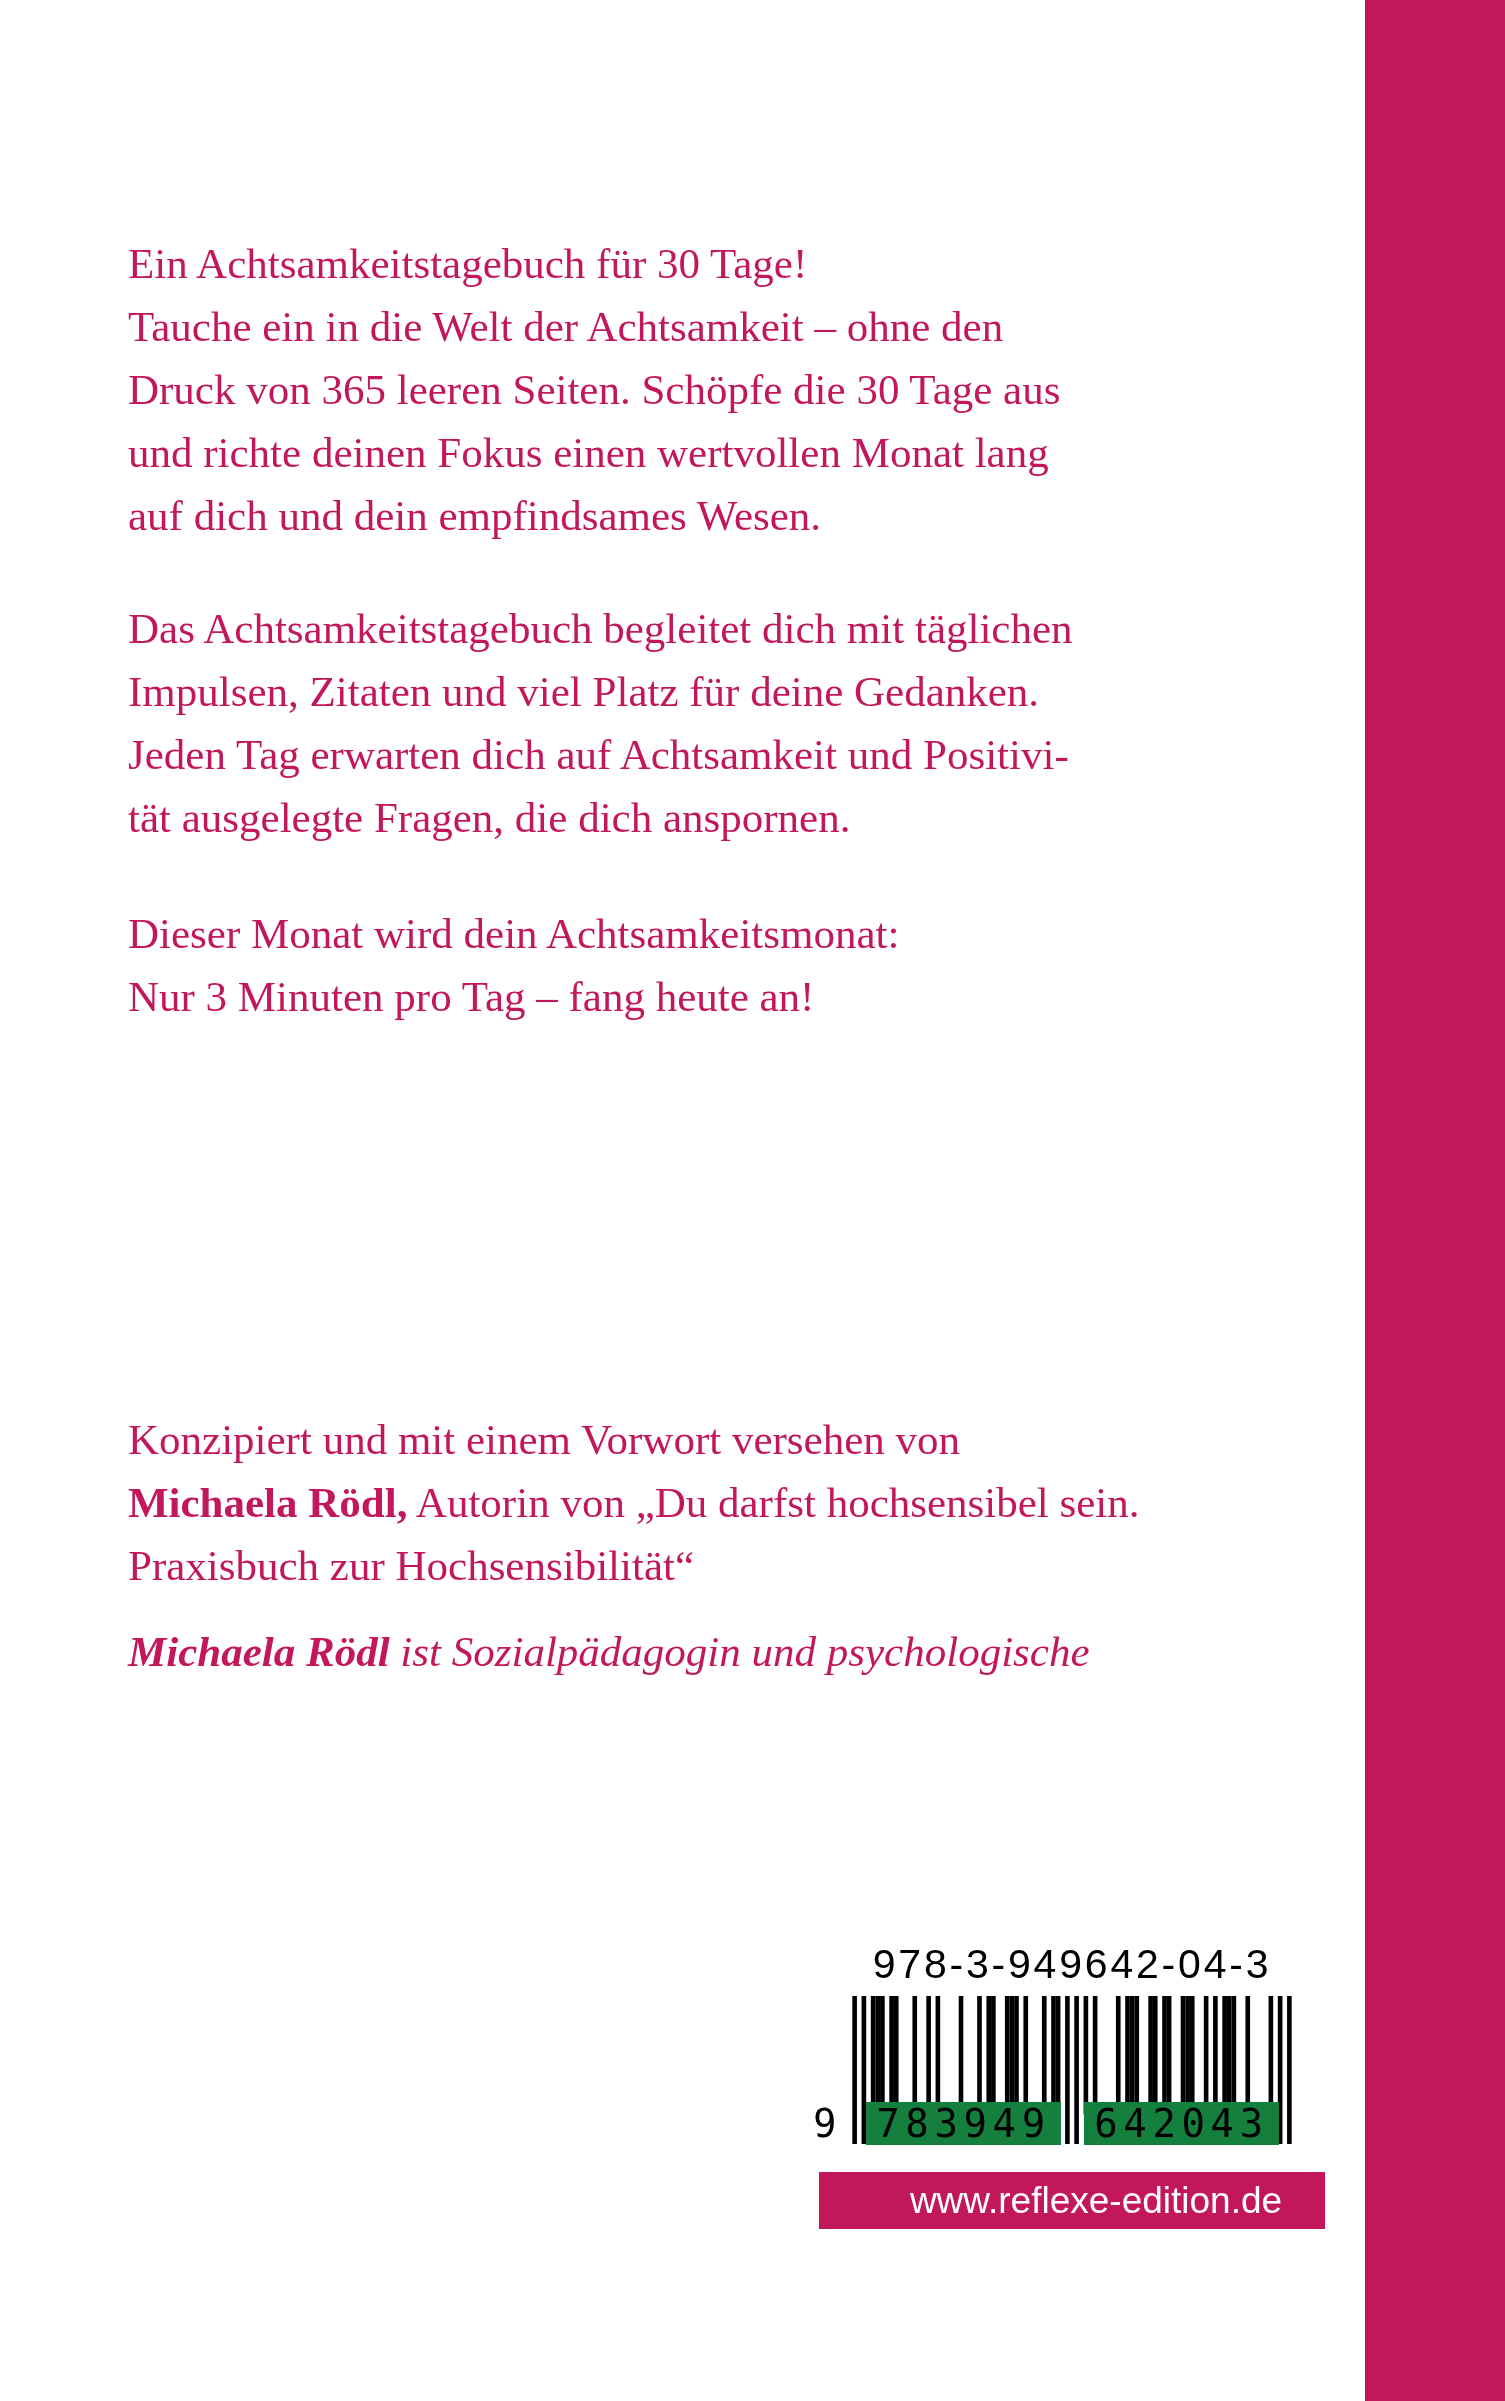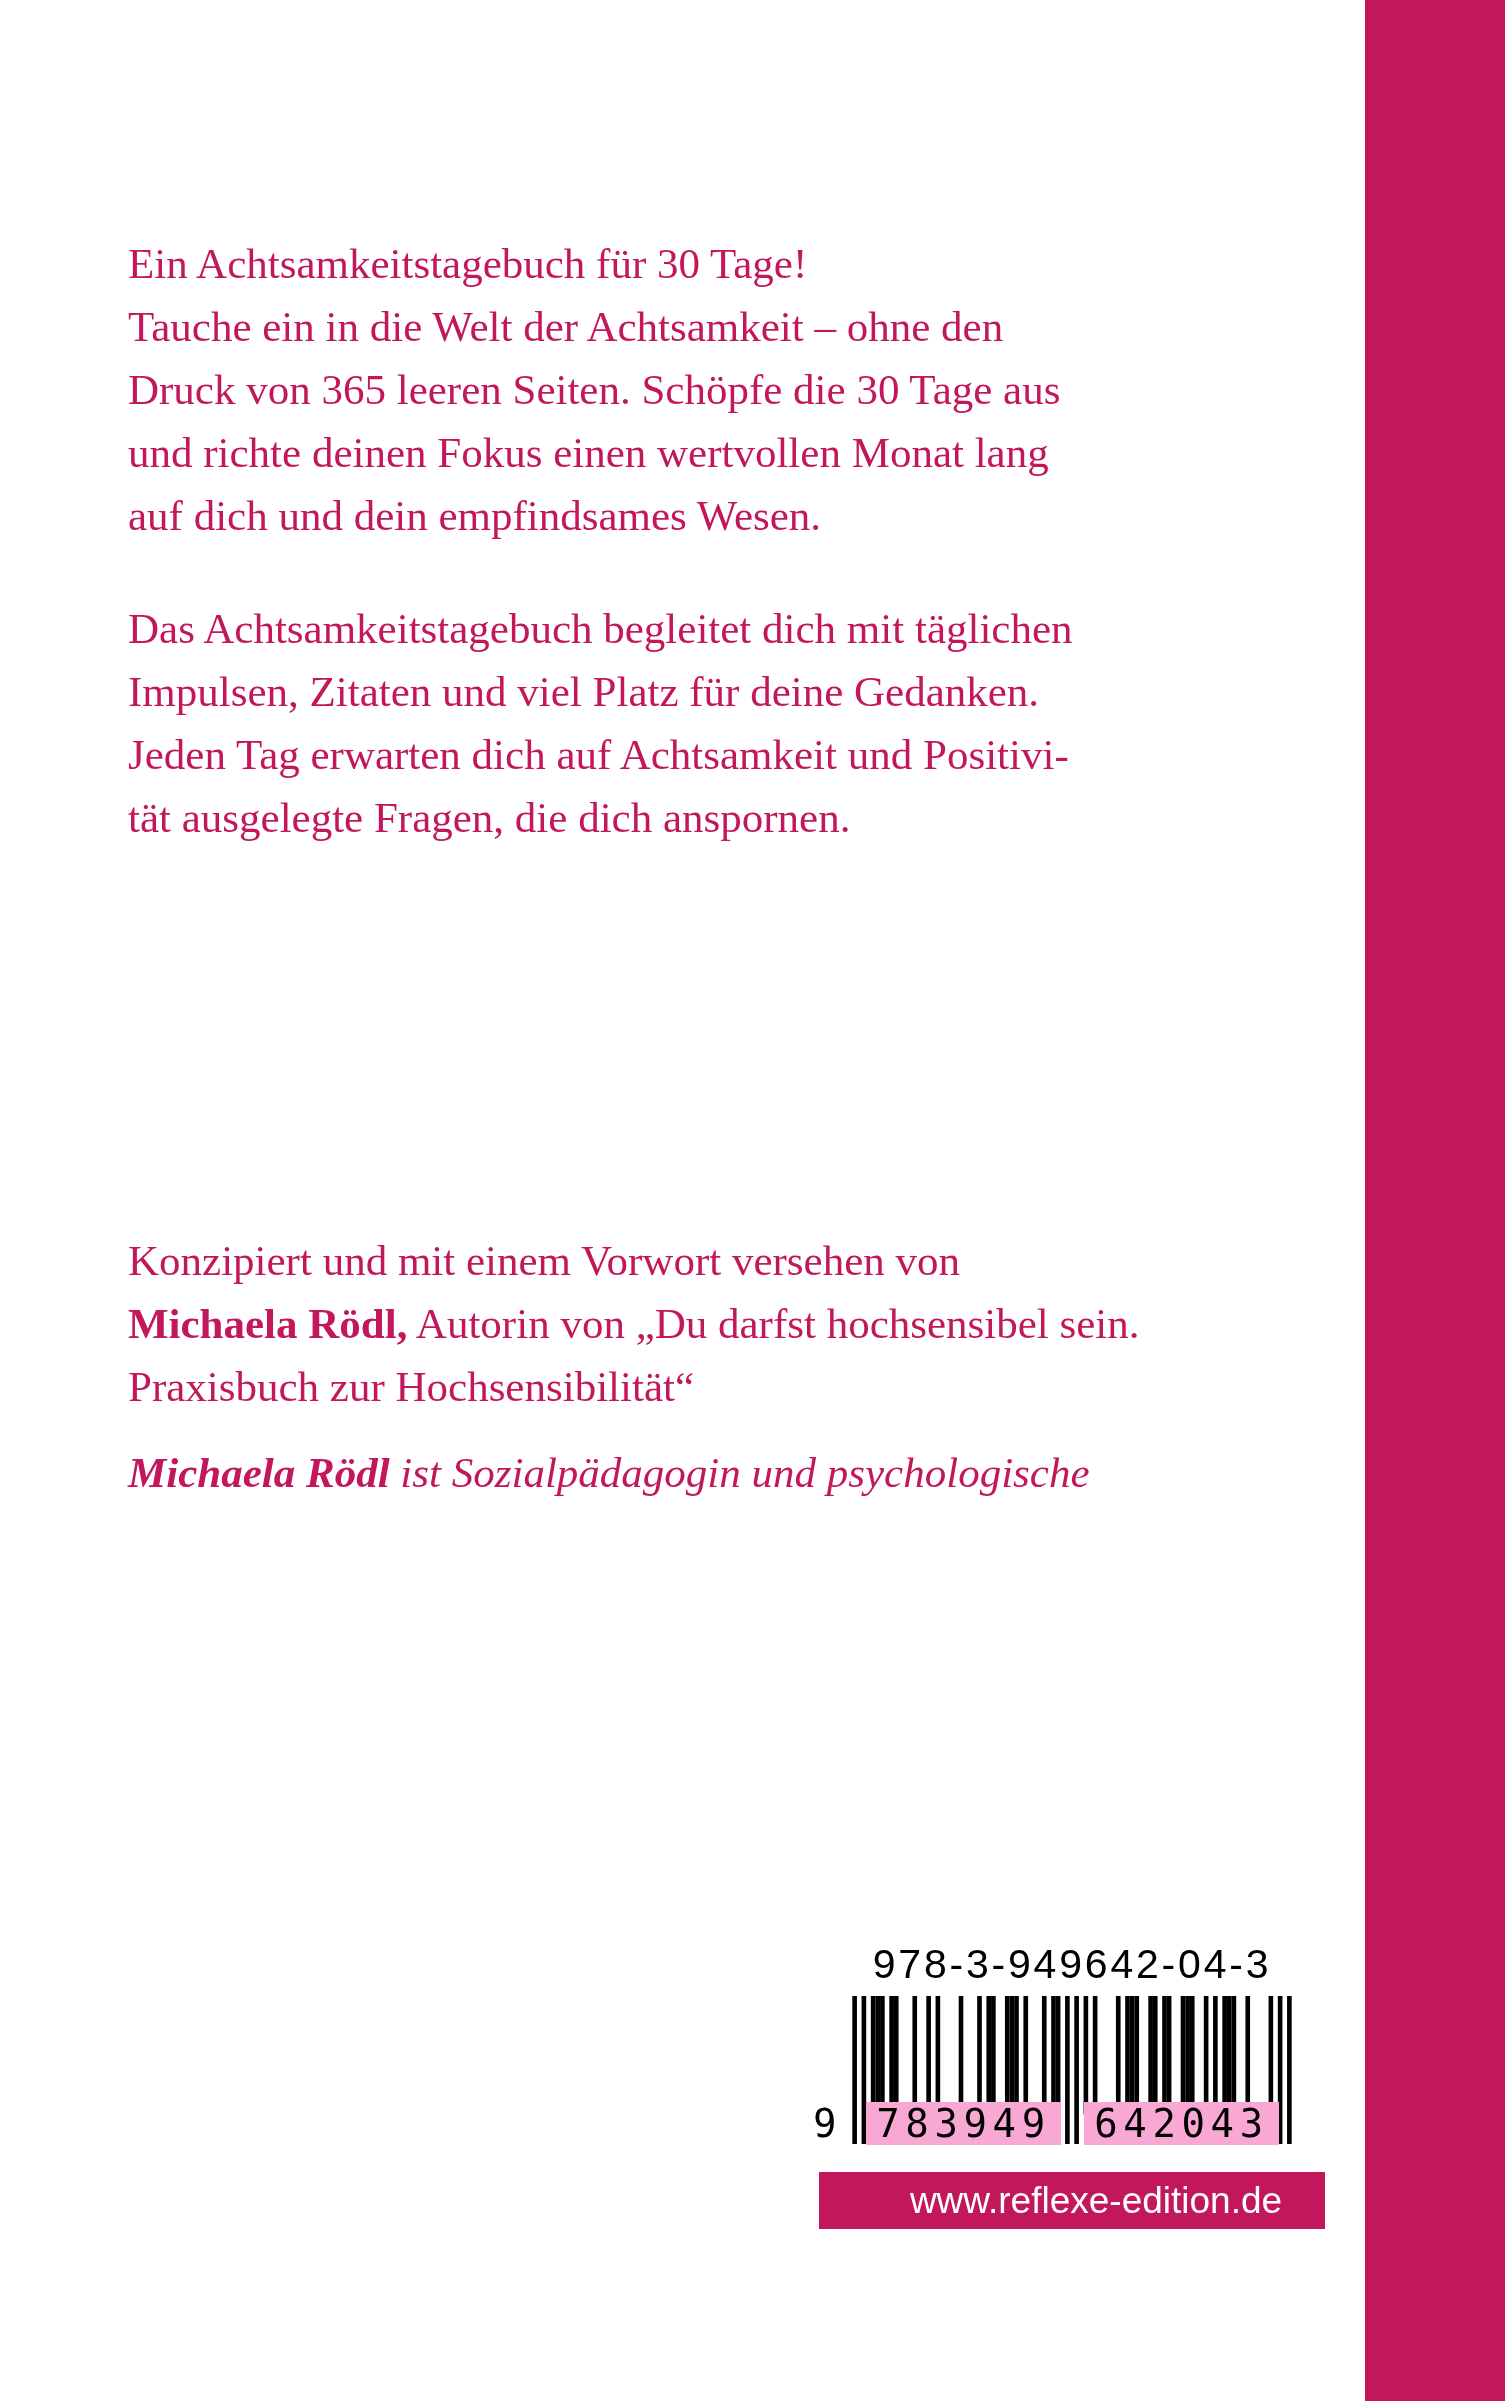--- a/index.html
+++ b/index.html
@@ -60,21 +60,21 @@
     width:440px; height:148px;
     margin:0 auto;
     background:#fff;
   }
   #barcode-svg{ display:block; }
   #barcode-svg rect{ fill:#000; }
   .bd{
     position:absolute; top:106px;
     font-family:"DejaVu Sans Mono", monospace;
     font-size:39px; line-height:43px;
-    color:#000; background:#f9a8d4;
+    color:#000; background:#15803d;
   }
   .bd-left{ left:-39px; background:transparent; }
   .bd-mid{ left:14px; width:195px; text-align:center; letter-spacing:5.6px; }
   .bd-right{ left:232px; width:195px; letter-spacing:5.6px; }
   .website-banner{
     margin-top:28px;
     height:57px; line-height:57px;
     background:var(--accent, #C2185B);
     color:#ffffff;
     font-size:37px;
@@ -90,20 +90,22 @@
   <main class="content">
     <p class="para para-1">Ein Achtsamkeitstagebuch für 30 Tage!
 Tauche ein in die Welt der Achtsamkeit – ohne den
 Druck von 365 leeren Seiten. Schöpfe die 30 Tage aus
 und richte deinen Fokus einen wertvollen Monat lang
 auf dich und dein empfindsames Wesen.</p>
     <p class="para para-2">Das Achtsamkeitstagebuch begleitet dich mit täglichen
 Impulsen, Zitaten und viel Platz für deine Gedanken.
 Jeden Tag erwarten dich auf Achtsamkeit und Positivi-
 tät ausgelegte Fragen, die dich anspornen.</p>
+    <p class="para para-3">Dieser Monat wird dein Achtsamkeitsmonat:
+Nur 3 Minuten pro Tag – fang heute an!</p>
 
     <div class="credits">
       <span class="line">Konzipiert und mit einem Vorwort versehen von</span>
       <span class="line"><b>Michaela Rödl,</b><span> Autorin von „Du darfst hochsensibel sein.</span></span>
       <span class="line">Praxisbuch zur Hochsensibilität“</span>
     </div>
 
     <div class="bio">
       <span class="line"><b>Michaela Rödl</b><span> ist Sozialpädagogin und psychologische</span></span>
     </div>

